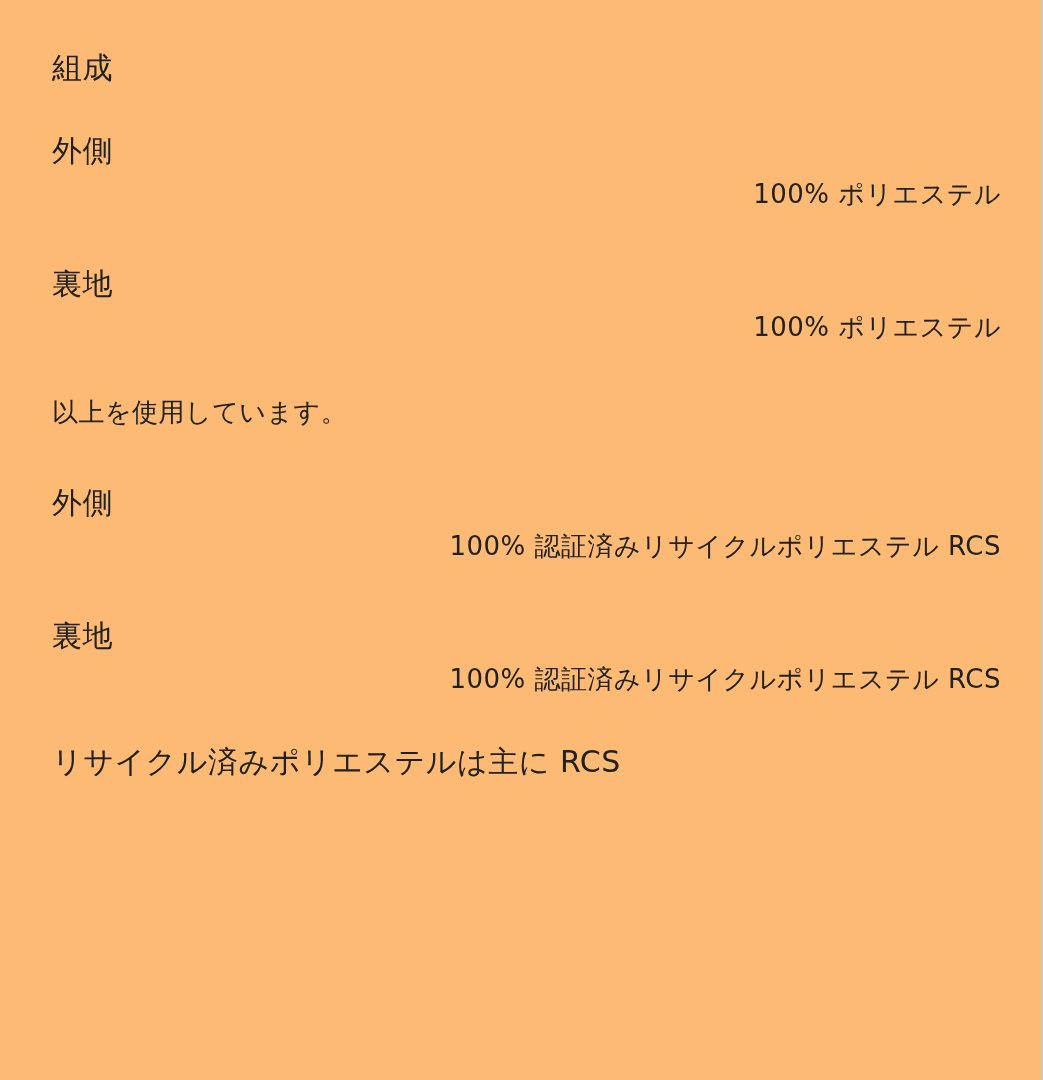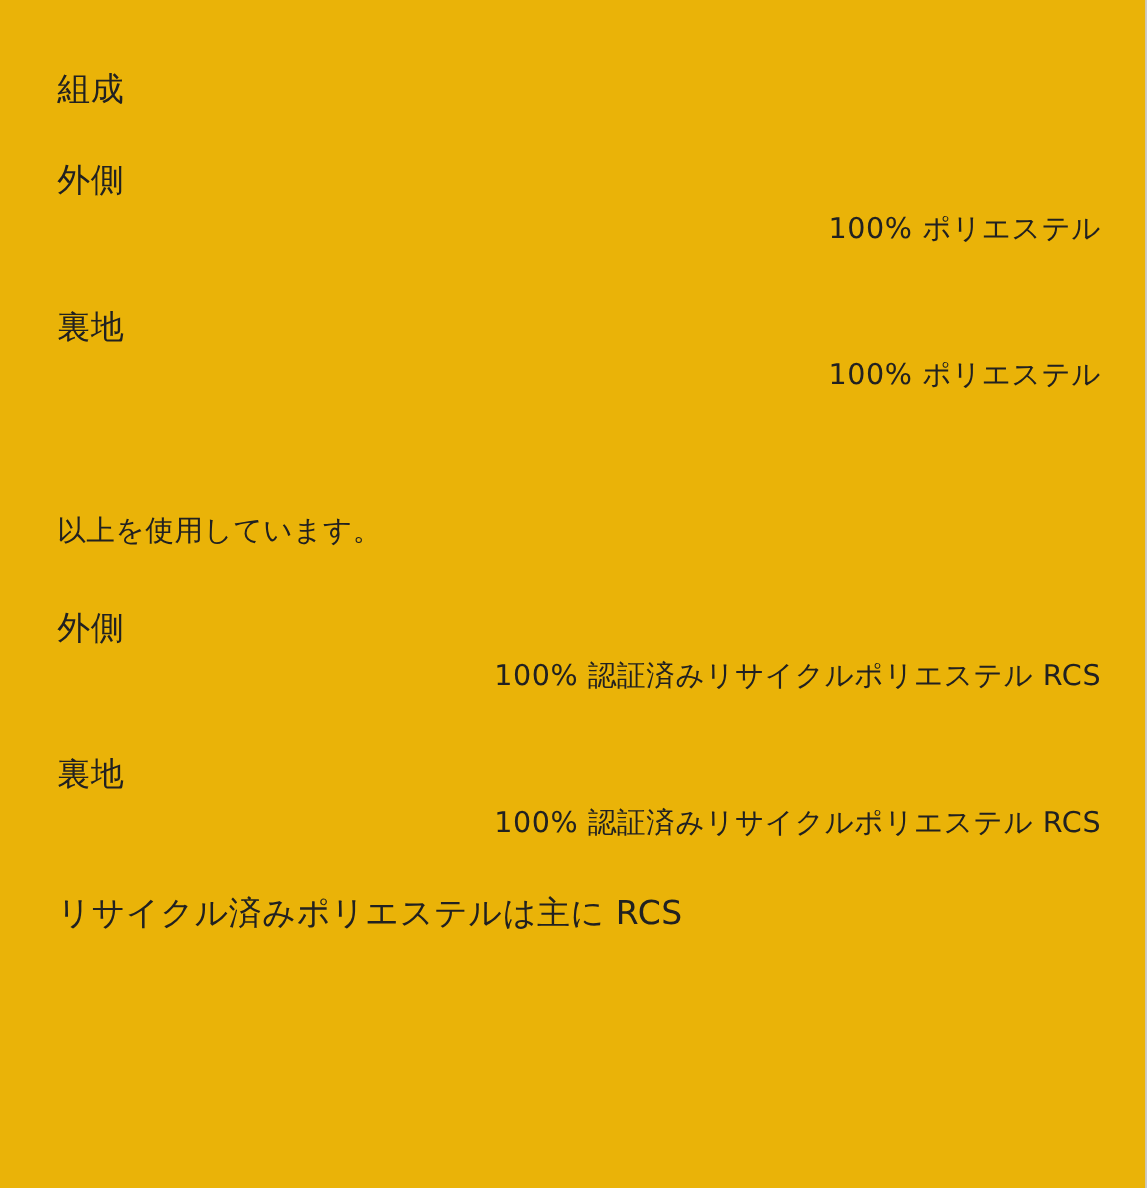--- a/index.html
+++ b/index.html
@@ -9,23 +9,23 @@
     height: 1080px;
     background: #ffffff;
     font-family: "DejaVu Sans", "Liberation Sans", sans-serif;
     color: #212121;
     overflow: hidden;
   }
 
   .panel {
     width: 1043px;
     height: 1080px;
-    background: #eab308;
+    background: #fdba74;
     border-right: 2px solid #c9c9c9;
-    padding: 64px 40px 0 52px;
+    padding: 50px 40px 0 52px;
   }
 
   
   .heading {
     font-size: 30px;
     line-height: 36px;
     font-weight: 400;
     color: #212121;
     letter-spacing: 0.5px;
   }
@@ -36,21 +36,21 @@
     line-height: 32px;
     font-weight: 400;
     color: #212121;
     letter-spacing: 0.5px;
     white-space: nowrap;
   }
 
   .mt-title-gap   { margin-top: 47px; }  
   .mt-value-gap   { margin-top: 9px; text-align: right;  }  
   .mt-group-gap   { margin-top: 56px; font-family: Liberation Serif, serif; }  
-  .mt-note-gap    { margin-top: 110px; } 
+  .mt-note-gap    { margin-top: 55px; font-family: Liberation Mono, monospace; } 
   .mt-after-note  { margin-top: 55px; }  
   .mt-section-gap { margin-top: 98px; }  
   .mt-subhead-gap { margin-top: 49px; }  
 </style>
 </head>
 <body>
 
 <div class="panel">
 
   <div class="heading">組成</div>

